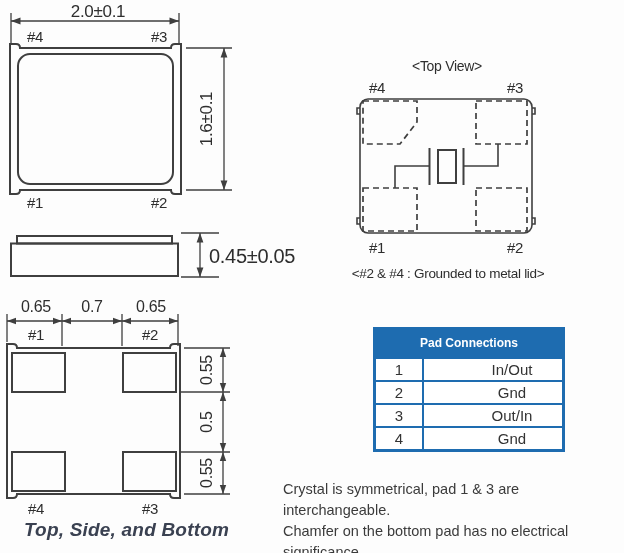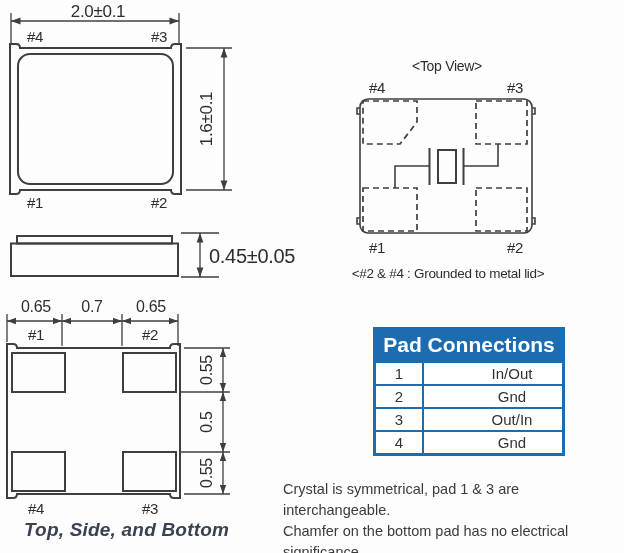--- a/index.html
+++ b/index.html
@@ -14,21 +14,21 @@
   svg .tv-title { font-size:14px; }
   svg .tv-note  { font-size:13.5px; }
   .outline { fill:none; stroke:#3f3f3f; stroke-width:2; }
   .thin    { fill:none; stroke:#3f3f3f; stroke-width:1.3; }
   .dashed  { fill:none; stroke:#3f3f3f; stroke-width:1.7; stroke-dasharray:6 4; }
   .lead    { fill:none; stroke:#3f3f3f; stroke-width:1.6; }
   .arrow   { fill:#3f3f3f; stroke:none; }
 
   .pad-table { position:absolute; left:373px; top:327px; border-collapse:collapse; background:#fff; }
   .pad-table th {
-    background:#1e6cb0; color:#ffffff; font-weight:bold; font-size:21px;
+    background:#1e6cb0; color:#ffffff; font-weight:bold; font-size:12px;
     padding:3px 6px; height:20px; border:3px solid #1e6cb0; text-align:center;
   }
   .pad-table td {
     border:2px solid #1e6cb0; font-size:15px; color:#333333;
     text-align:center; height:21px; padding:0 4px;
   }
   .pad-table { border:3px solid #1e6cb0; }
   .pad-table td.col-pad { width:38px; }
   .pad-table td.col-conn { width:92px;padding-left:42px; }
 

